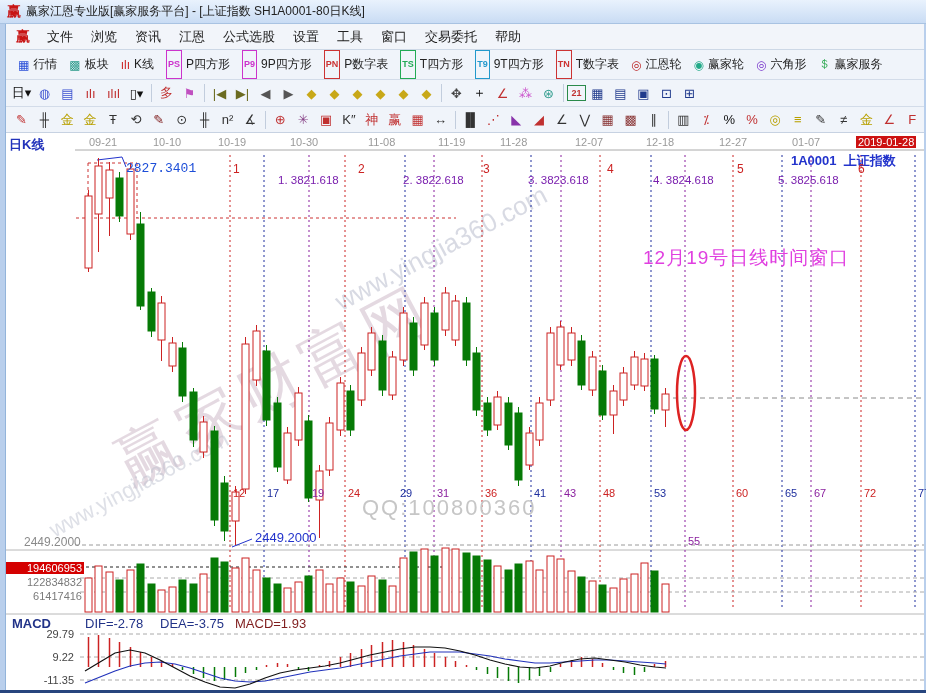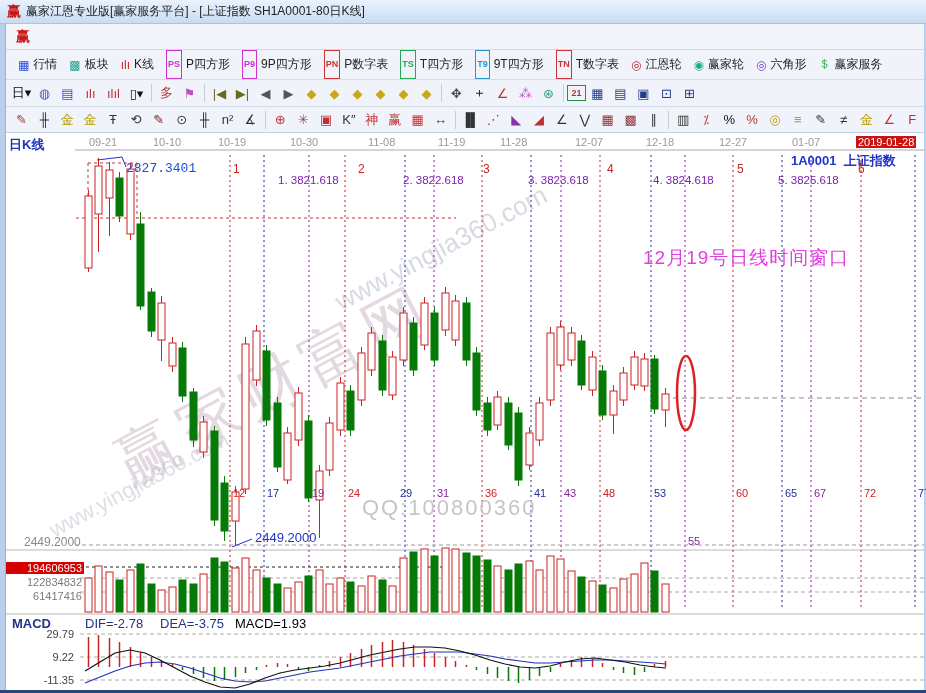--- a/index.html
+++ b/index.html
@@ -318,20 +318,32 @@
     <polyline points="85,683 100,677 115,671 130,666 145,663 160,662 175,664 190,668 205,673 220,678 235,681 250,682 265,681 280,678 295,675 310,672 325,670 340,668 355,665 370,662 385,659 400,656 415,654 430,652 445,652 460,652 475,654 490,656 505,659 520,661 535,663 550,663 565,662 580,661 595,660 610,660 625,661 640,662 655,663 666,664" fill="none" stroke="#2233bb" stroke-width="1.2"></polyline>
     <polyline points="85,671 100,662 115,653 130,650 145,653 160,660 175,668 190,676 205,682 220,687 235,688 250,684 265,678 280,673 295,670 310,668 325,666 340,663 355,659 370,655 385,652 400,649 415,647 430,647 445,648 460,651 475,655 490,660 505,664 520,667 535,668 550,666 565,662 580,659 595,658 610,660 625,662 640,665 655,667 666,668" fill="none" stroke="#111111" stroke-width="1.2"></polyline>
   </svg>
 
 <div class="titlebar">
   <span class="logo">赢</span>
   <span>赢家江恩专业版[赢家服务平台] - [上证指数  SH1A0001-80日K线]</span>
 </div>
 <div class="menubar">
   <span class="logo">赢</span>
+  <span id="menu-items" style="display:flex;">
+      <span class="menu-item">文件</span>
+      <span class="menu-item">浏览</span>
+      <span class="menu-item">资讯</span>
+      <span class="menu-item">江恩</span>
+      <span class="menu-item">公式选股</span>
+      <span class="menu-item">设置</span>
+      <span class="menu-item">工具</span>
+      <span class="menu-item">窗口</span>
+      <span class="menu-item">交易委托</span>
+      <span class="menu-item">帮助</span>
+    </span>
 </div>
 <div class="tb tb1" id="toolbar-main">
     <span class="tb-btn">
       <span class="tb-glyph" style="color: rgb(43, 79, 216);">▦</span>
       <span>行情</span>
     </span>
     <span class="tb-btn">
       <span class="tb-glyph" style="color: rgb(42, 154, 138);">▩</span>
       <span>板块</span>
     </span>
@@ -478,21 +490,21 @@
 <div id="cycle-labels"></div>
 <div id="axis-nums"></div>
 
 <div class="abs vol-label vol-badge" style="left:6px;top:562px;">194606953</div>
 <div class="abs vol-label" style="left:8px;top:576px;">122834832</div>
 <div class="abs vol-label" style="left:8px;top:590px;">61417416</div>
 
 <div class="abs macd-h" style="left:12px;color:#223388;font-weight:bold;">MACD</div>
 <div class="abs macd-h" style="left:85px;color:#223388;">DIF=-2.78</div>
 <div class="abs macd-h" style="left:160px;color:#223388;">DEA=-3.75</div>
-<div class="abs macd-h" style="left:235px;color:#000000;">MACD=1.93</div>
+<div class="abs macd-h" style="left:235px;color:#7f1d1d;">MACD=1.93</div>
 <div class="abs macd-scale" style="left:2px;top:628px;">29.79</div>
 <div class="abs macd-scale" style="left:2px;top:651px;">9.22</div>
 <div class="abs macd-scale" style="left:2px;top:674px;">-11.35</div>
 
 <span class="abs date" style="left: 78px; margin-left: 11px;">09-21</span>
 <span class="abs date" style="left: 153px;">10-10</span>
 <span class="abs date" style="left: 218px;">10-19</span>
 <span class="abs date" style="left: 290px;">10-30</span>
 <span class="abs date" style="left: 368px;">11-08</span>
 <span class="abs date" style="left: 438px;">11-19</span>

